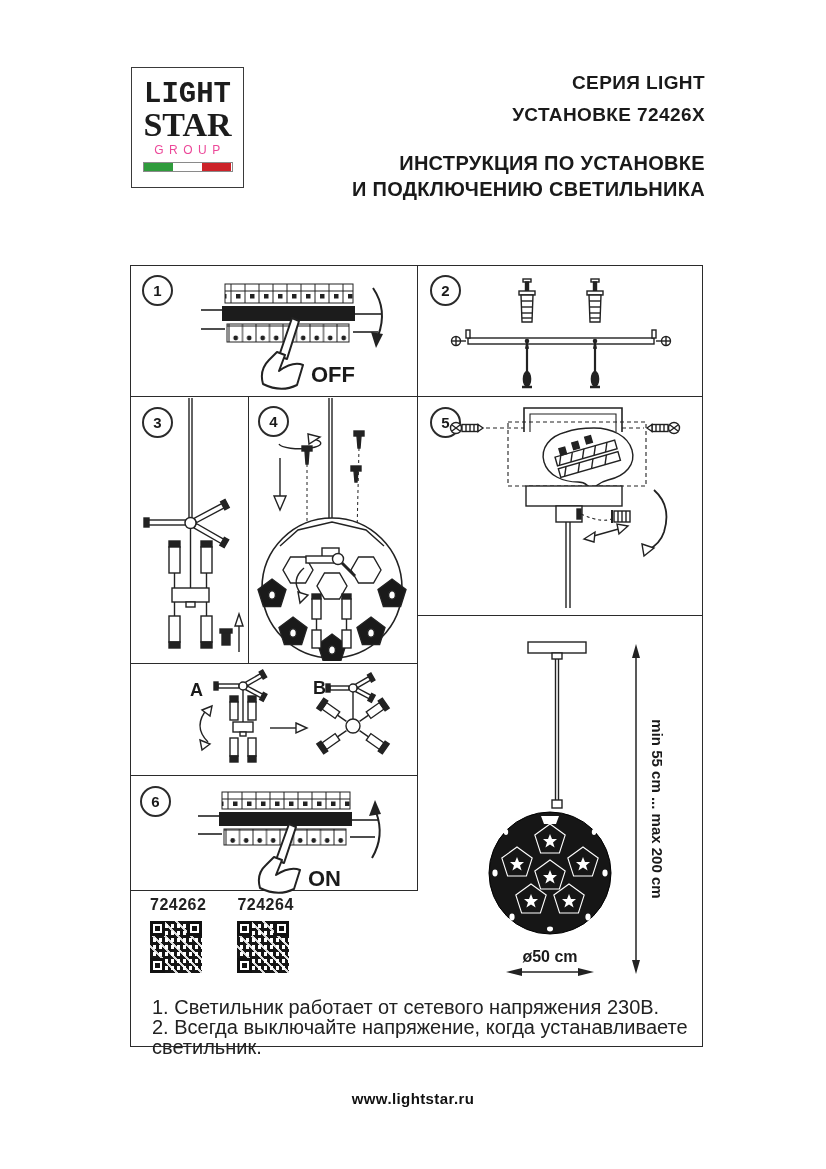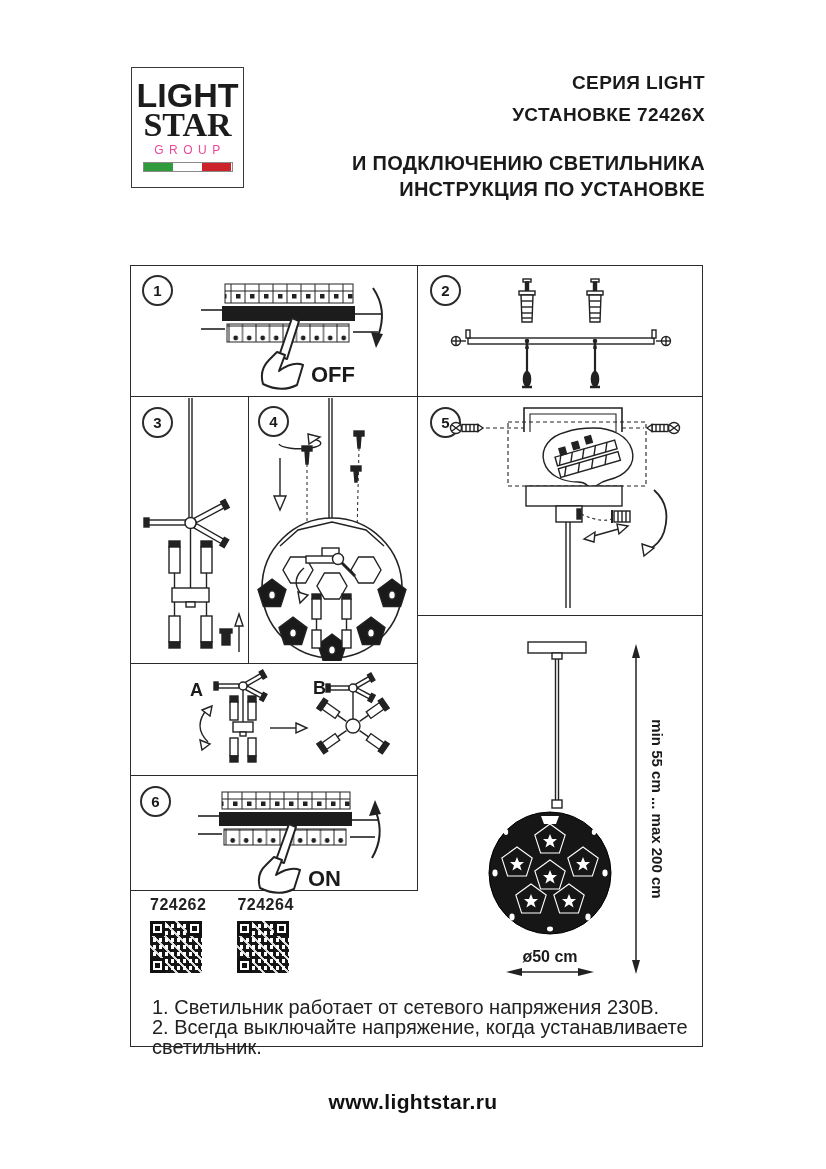--- a/index.html
+++ b/index.html
@@ -1,21 +1,21 @@
 <!DOCTYPE html>
 <html><head>
 <meta charset="utf-8">
 <style>
   html,body{margin:0;padding:0;background:#e8e8e8;}
   .page{position:relative;width:826px;height:1169px;background:#ffffff;margin:0 auto;
         font-family:"Liberation Sans",sans-serif;color:#1a1a1a;overflow:hidden;}
   
   .logo-box{position:absolute;left:131px;top:67px;width:111px;height:119px;
             border:1px solid #3a3a3a;background:#fff;text-align:center;}
-  .logo-light{font-family:Liberation Sans, sans-serif;font-weight:bold;font-size:34px;
+  .logo-light{font-family:Liberation Mono, monospace;font-weight:bold;font-size:29px;
               line-height:28px;margin-top:13px;letter-spacing:0;color:#1c1c1c;}
   .logo-star{font-family:"Liberation Serif",serif;font-weight:bold;font-size:34px;
              line-height:31px;color:#1c1c1c;}
   .logo-group{font-size:12px;letter-spacing:5.5px;text-indent:5px;color:#ec4899;margin-top:3px;}
   .flag{width:88px;height:8px;margin:5px auto 0;border:1px solid #8a8a8a;display:flex;}
   .flag span{flex:1;height:100%;}
   .hdr{position:absolute;right:121px;top:72px;text-align:right;}
   .hdr .series{font-size:19px;font-weight:bold;letter-spacing:.4px;}
   .hdr .articles{font-size:19px;font-weight:bold;letter-spacing:.4px;margin-top:10px;}
   .hdr .title{font-size:20px;font-weight:bold;letter-spacing:.3px;line-height:26px;margin-top:24px;}
@@ -37,21 +37,21 @@
       background:
         repeating-linear-gradient(45deg, rgba(255,255,255,.85) 0 2px, transparent 2px 9px),
         repeating-linear-gradient(90deg, #161616 0 3px, transparent 3px 6px),
         repeating-linear-gradient(0deg, #161616 0 3px, #fff 3px 7px);}
   .qr .f{position:absolute;width:9px;height:9px;border:3px solid #111;background:#fff;}
   .qr .f::after{content:"";position:absolute;left:2px;top:2px;width:5px;height:5px;background:#111;}
   .qr .f.tl{left:0;top:0;} .qr .f.tr{right:0;top:0;} .qr .f.bl{left:0;bottom:0;}
   
   .notes{position:absolute;left:152px;top:997px;width:540px;font-size:20px;line-height:20px;color:#222;}
   .footer{position:absolute;left:0;top:1090px;width:100%;text-align:center;
-          font-size:21px;font-weight:bold;letter-spacing:.4px;color:#111;}
+          font-size:15px;font-weight:bold;letter-spacing:.4px;color:#111;}
 </style>
 </head>
 <body>
 
 <div class="page">
 
   <div class="logo-box">
     <div class="logo-light">LIGHT</div>
     <div class="logo-star">STAR</div>
     <div class="logo-group">GROUP</div>
@@ -59,22 +59,22 @@
       <span style="background:#2f9b3c"></span>
         <span style="background:#ffffff"></span>
         <span style="background:#cc2229"></span>
     </div>
   </div>
 
   <div class="hdr">
     <div class="series">СЕРИЯ LIGHT</div>
     <div class="articles">УСТАНОВКЕ 72426X</div>
     <div class="title">
+      <div>ИНСТРУКЦИЯ ПО УСТАНОВКЕ</div>
       <div>И ПОДКЛЮЧЕНИЮ СВЕТИЛЬНИКА</div>
-      <div>ИНСТРУКЦИЯ ПО УСТАНОВКЕ</div>
     </div>
   </div>
 
   <div class="outer"></div>
   <div class="vl" style="left:417px;top:265px;width:1px;height:625px"></div>
   <div class="vl" style="left:248px;top:396px;width:1px;height:267px"></div>
   <div class="hl" style="left:130px;top:396px;width:573px;height:1px"></div>
   <div class="hl" style="left:417px;top:615px;width:286px;height:1px"></div>
   <div class="hl" style="left:130px;top:663px;width:288px;height:1px"></div>
   <div class="hl" style="left:130px;top:775px;width:288px;height:1px"></div>

